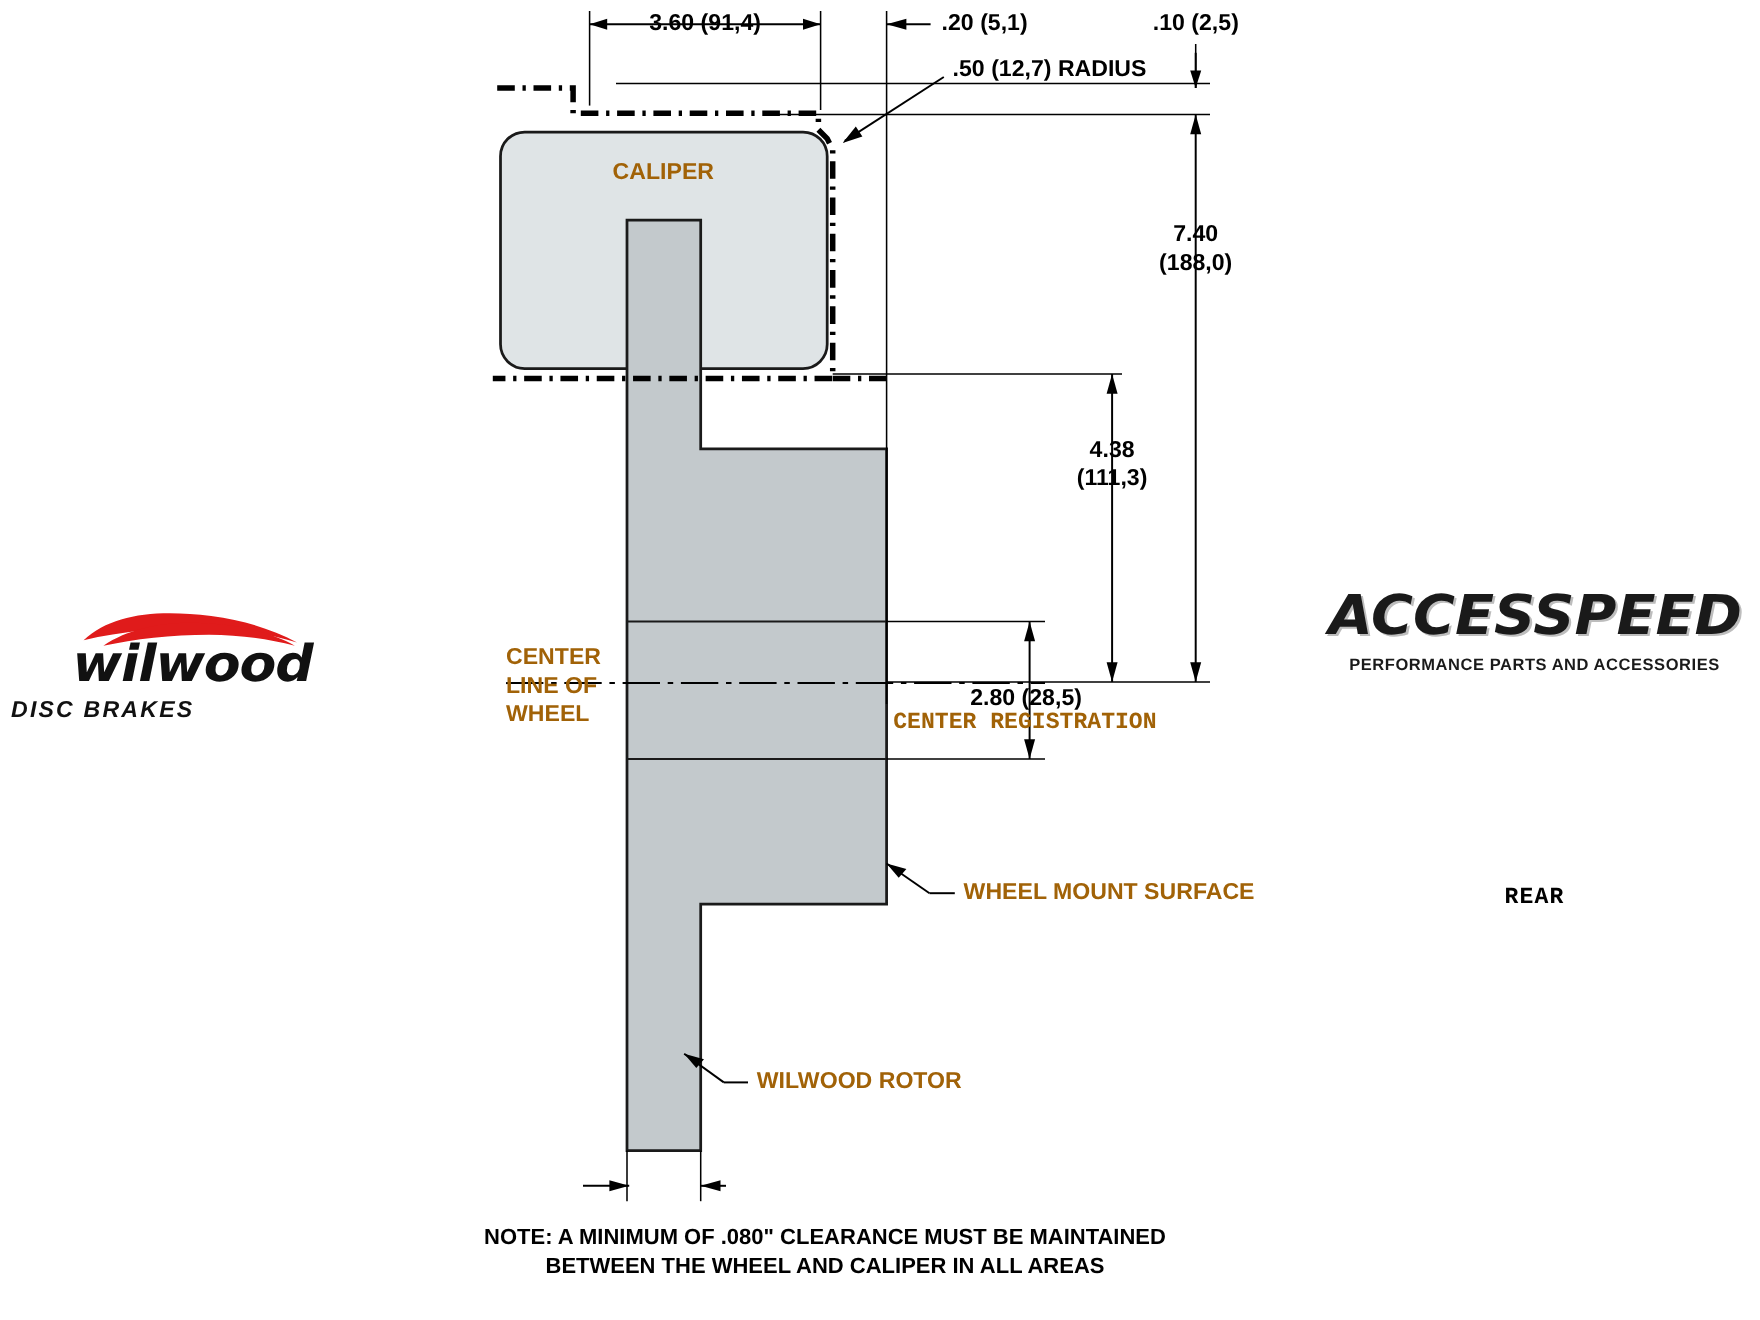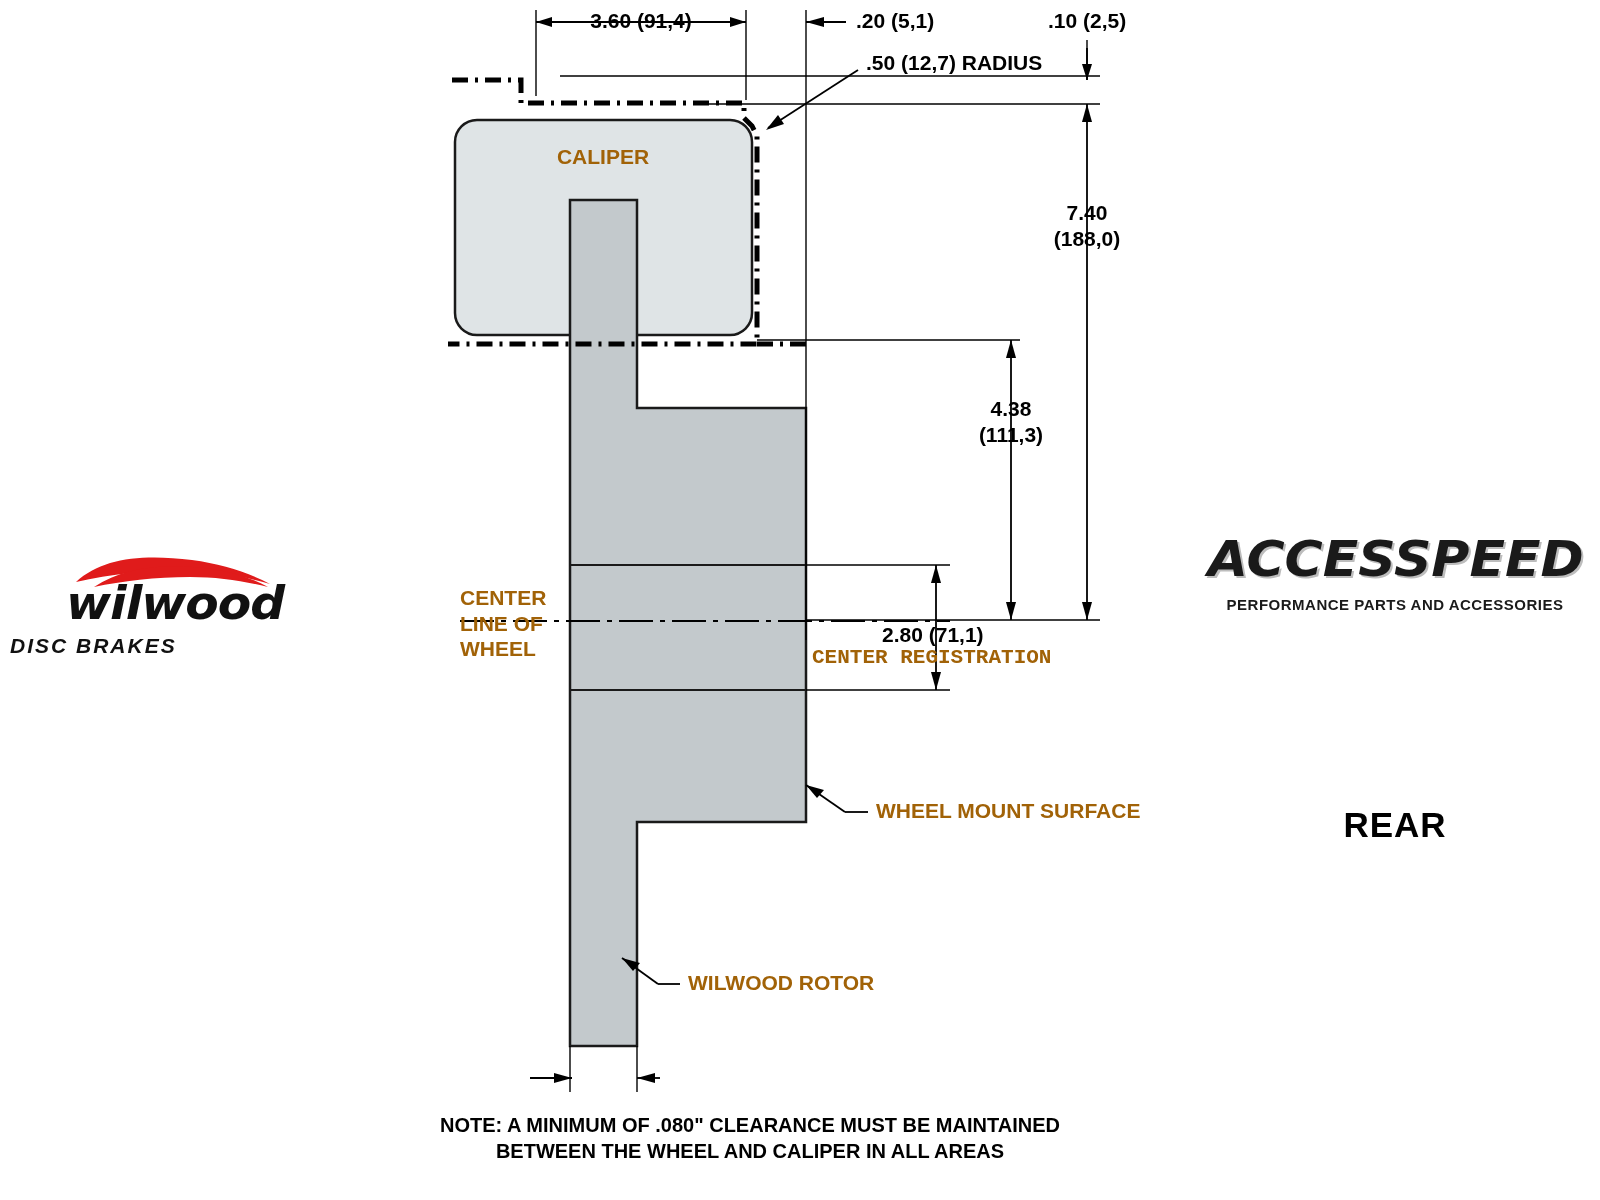--- a/index.html
+++ b/index.html
@@ -122,22 +122,22 @@
     font-weight: 700;
     letter-spacing: 0.5px;
     color: #1a1a1a;
   }
   .rear-label {
     position: absolute;
     left: 1215px;
     top: 805px;
     width: 360px;
     text-align: center;
-    font-family: Liberation Sans, sans-serif;
-    font-size: 35px;
+    font-family: Liberation Mono, monospace;
+    font-size: 21px;
     font-weight: 700;
     letter-spacing: 1px;
     color: #000;
   }
   svg { display: block; }
 </style>
 </head>
 <body>
 
 <div id="stage">
@@ -241,21 +241,21 @@
   <div class="abs dim" style="left:1048px; top:8px;">.10 (2,5)</div>
 
   <div class="abs dim" style="left:866px; top:50px;">.50 (12,7) RADIUS</div>
 
   <div class="abs dim center" style="left:1022px; top:200px; width:130px;">7.40
 (188,0)</div>
 
   <div class="abs dim center" style="left:946px; top:396px; width:130px;">4.38
 (111,3)</div>
 
-  <div class="abs dim" style="left:882px; top:622px;">2.80 (71,1)</div>
+  <div class="abs dim" style="left:882px; top:622px;">2.80 (28,5)</div>
 
   <div class="abs lbl" style="left:812px; top:645px;font-family:Liberation Mono, monospace;">CENTER REGISTRATION</div>
 
 
   <div class="abs lbl center" style="left:498px; top:144px; width:210px;">CALIPER</div>
 
   <div class="abs lbl" style="left:444px; top:585px;margin-left:16px;">CENTER
 LINE OF
 WHEEL</div>
 

